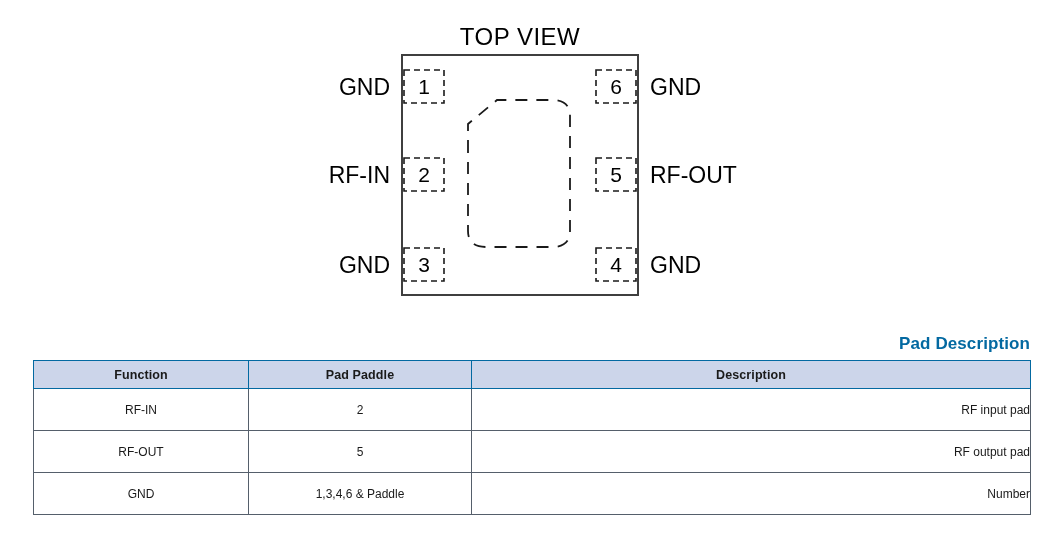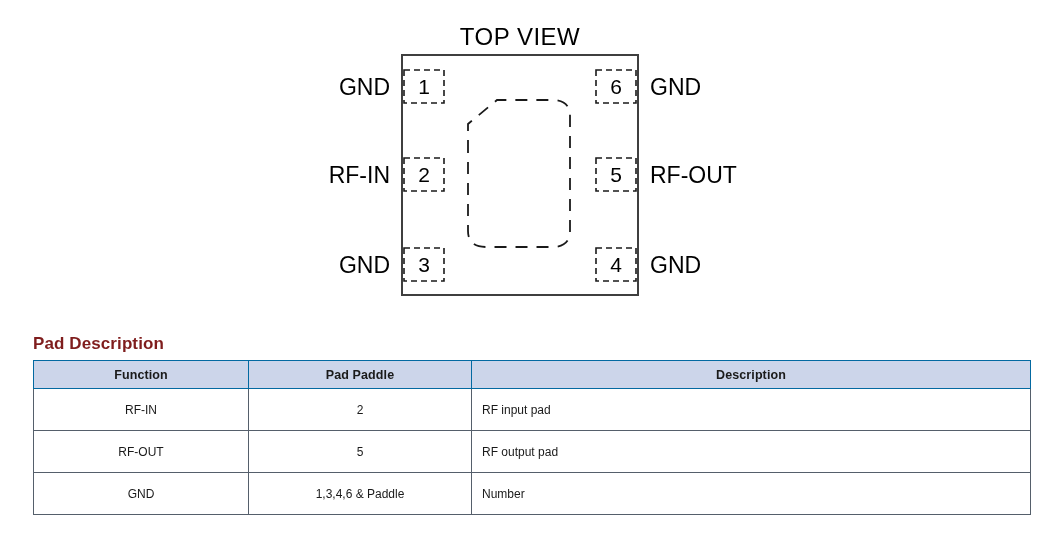--- a/index.html
+++ b/index.html
@@ -43,24 +43,25 @@
   
   #pad-description-section {
     position: absolute;
     left: 33px;
     top: 334px;
     width: 997px;
   }
   #pad-description-title {
     font-size: 17px;
     font-weight: bold;
-    color: #7f1d1d;
+    color: #0369a1;
     margin: 0 0 6px 0;
     line-height: 20px;
     letter-spacing: 0.1px;
+    text-align: right;
   }
   #pad-table {
     border-collapse: collapse;
     width: 997px;
     table-layout: fixed;
     border: 1px solid #555f6b;
   }
   #pad-table col.c-func  { width: 215px; }
   #pad-table col.c-pad   { width: 223px; }
   #pad-table col.c-desc  { width: 559px; }
@@ -81,21 +82,21 @@
     color: #1a1a1a;
     height: 41px;
     padding: 0 0 0 0;
     border: 1px solid #555f6b;
     background: #ffffff;
   }
   #pad-table td.cell-center {
     text-align: center;
   }
   #pad-table td.cell-left {
-    text-align: left;
+    text-align: right;
     padding-left: 10px;
   }
 </style>
 </head>
 <body>
 
 <div id="package-diagram">
   <svg id="diagram-svg" width="1052" height="320" viewBox="0 0 1052 320">
 
     <text class="diag-title" x="520" y="45" text-anchor="middle">TOP VIEW</text>

